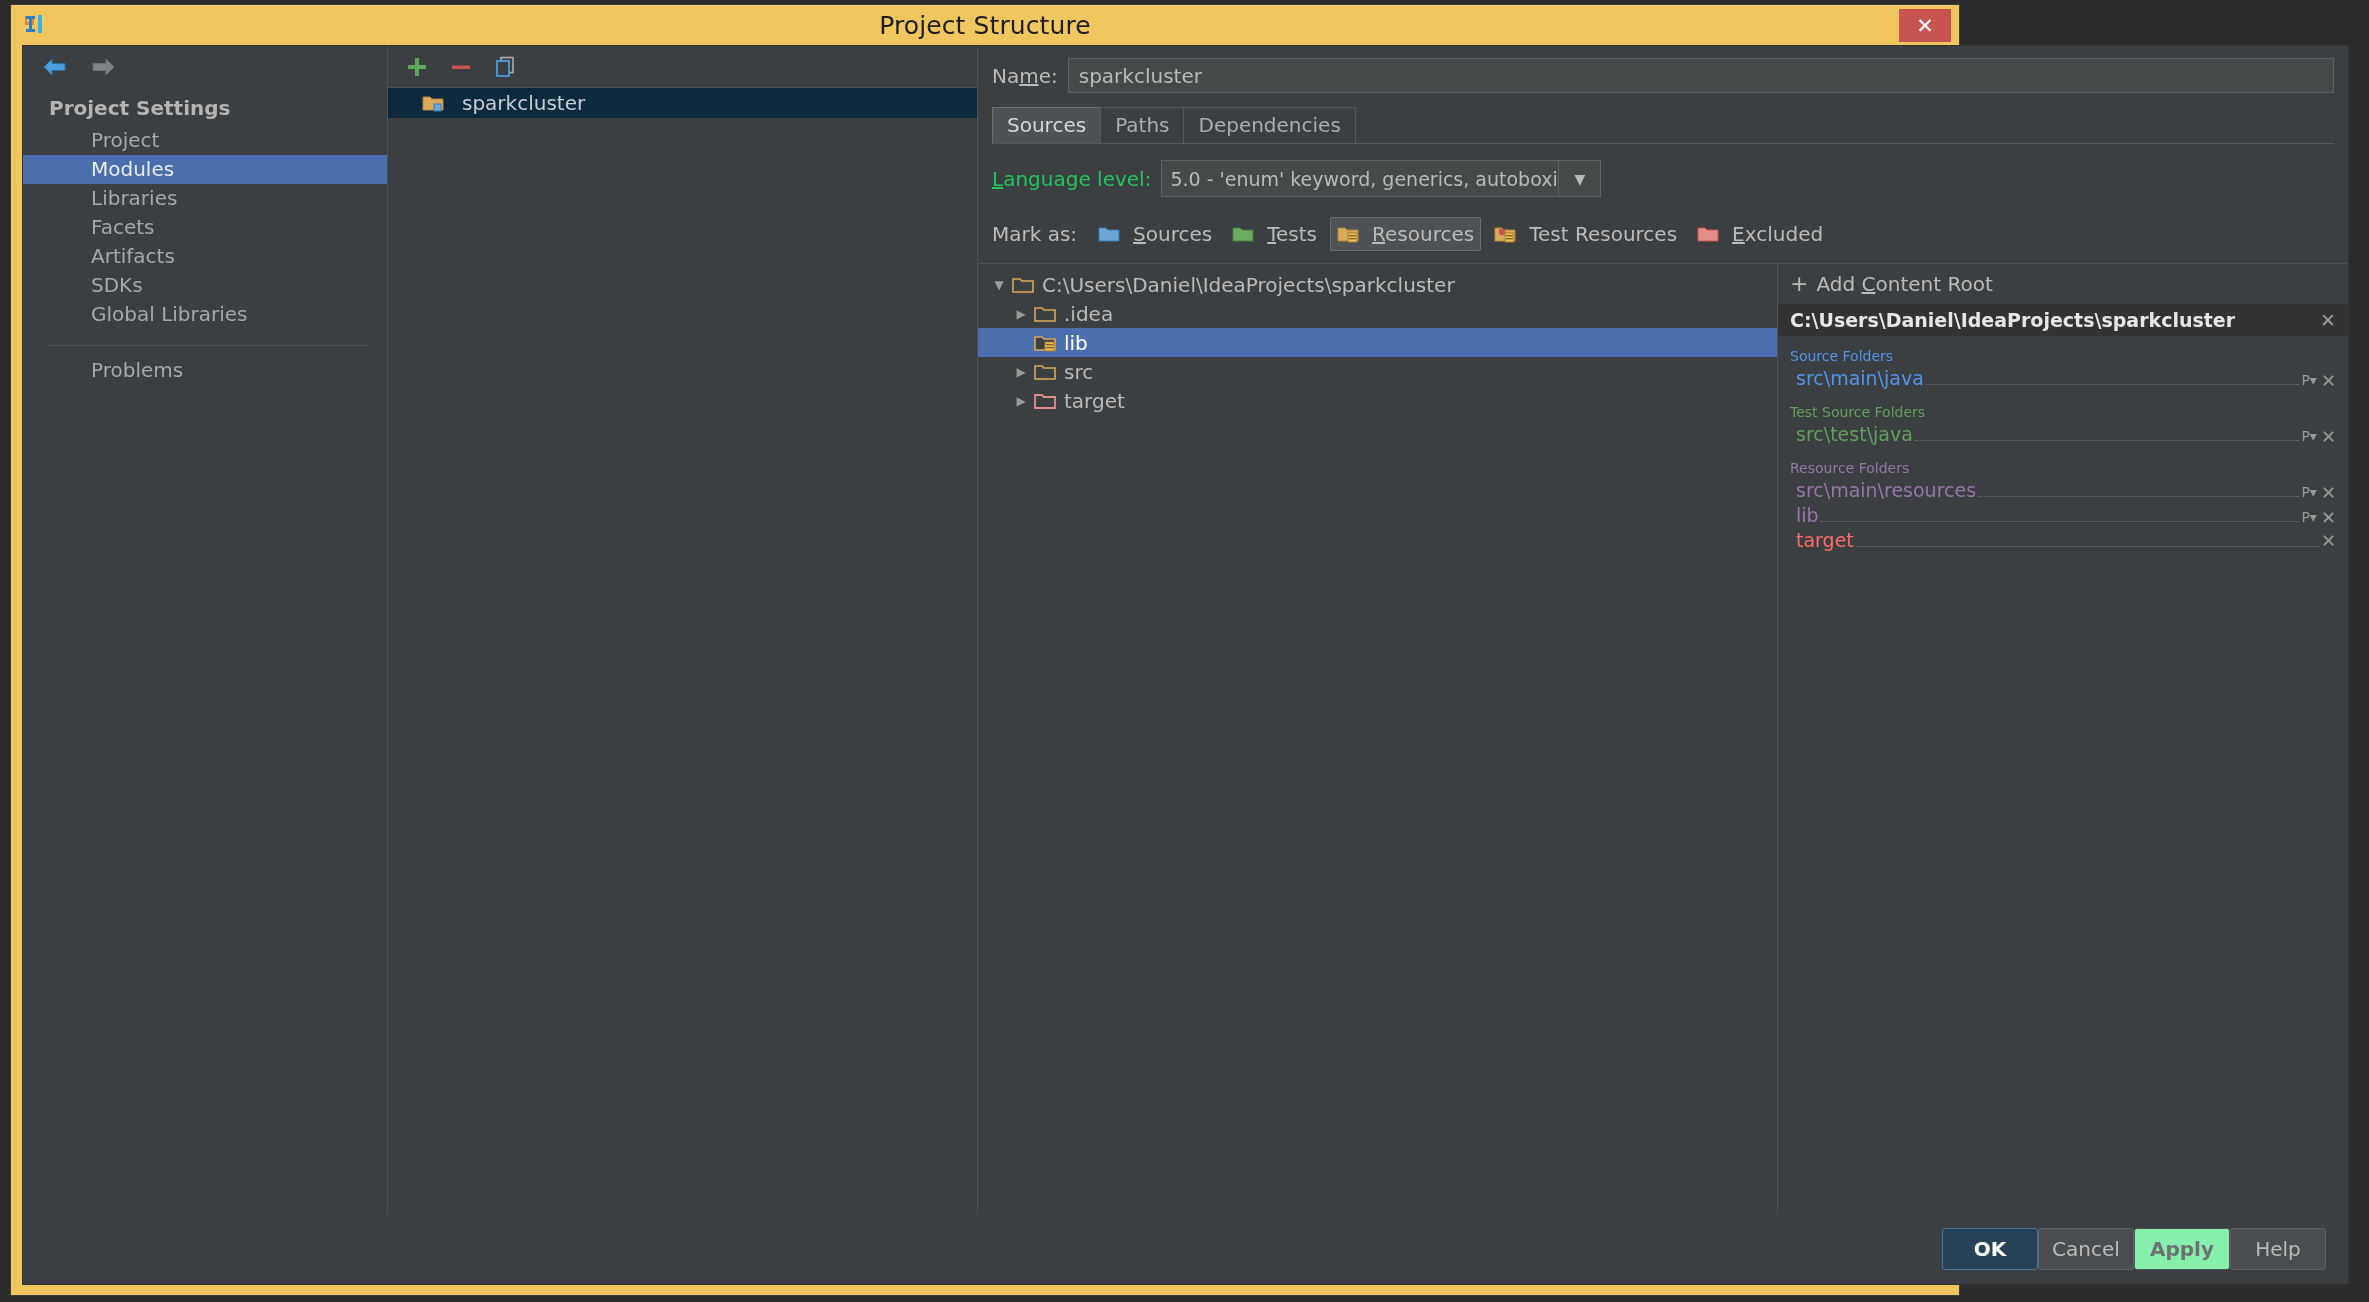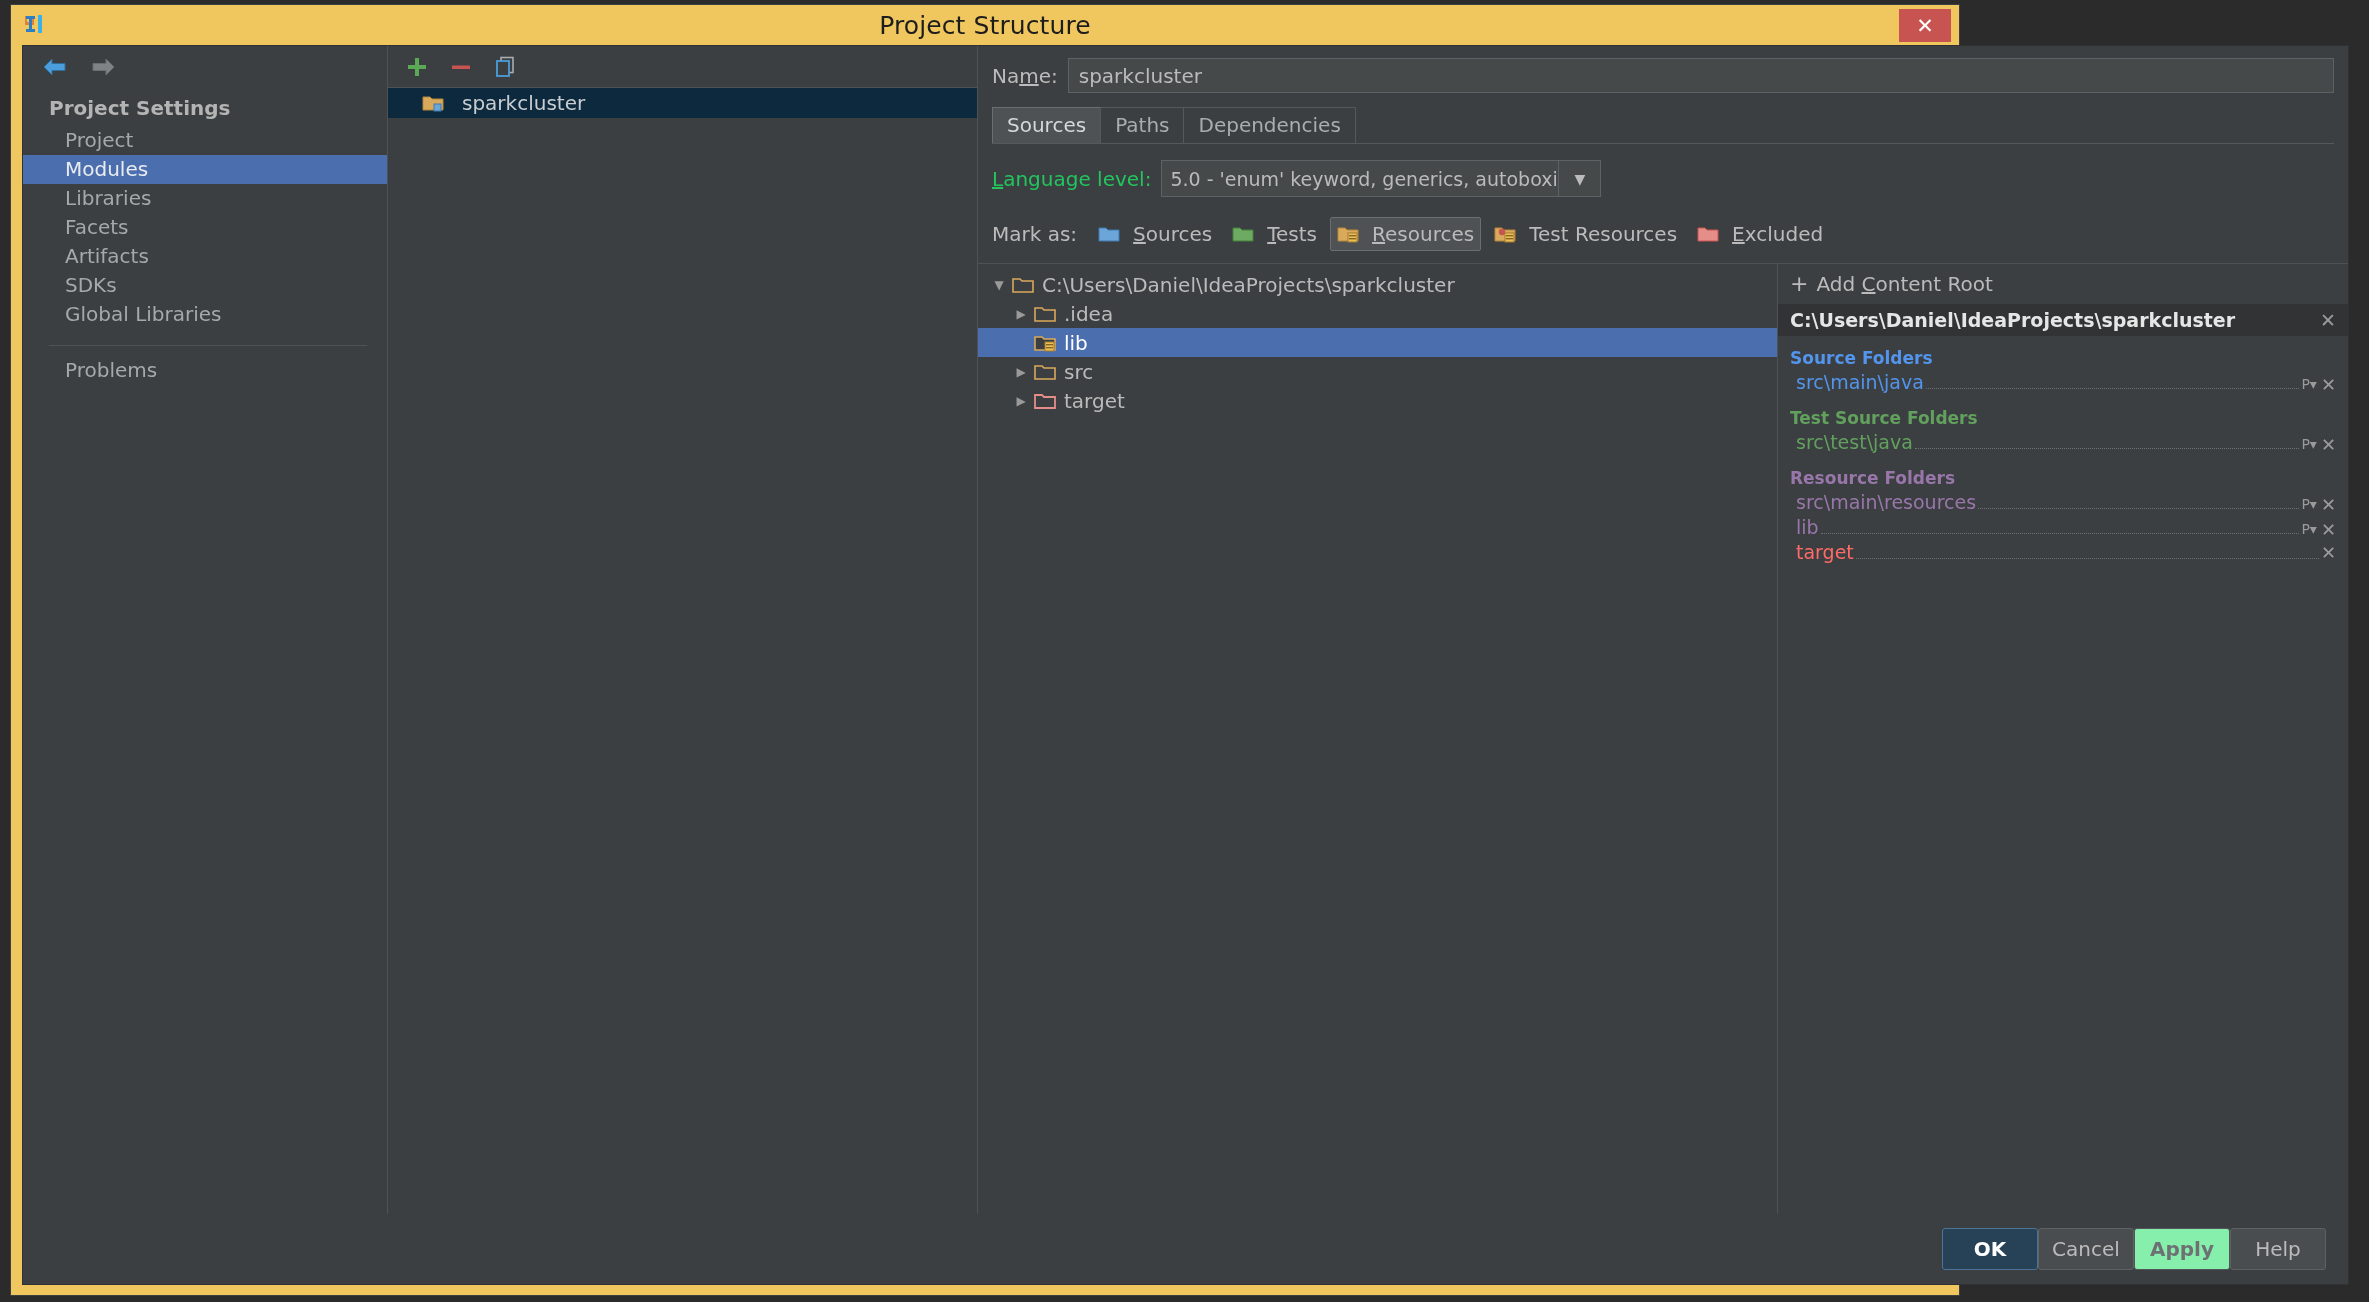--- a/index.html
+++ b/index.html
@@ -77,21 +77,21 @@
   }
   .nav-arrow { width: 28px; height: 24px; cursor: pointer; }
   .side-group-title {
     font-size: 20px; font-weight: bold;
     color: #b4b4b4;
     padding: 8px 0 6px 26px;
   }
   .side-item {
     font-size: 20px;
     color: #a5a9ac;
-    padding: 4px 0 4px 42px;
+    padding: 4px 0 4px 68px;
     height: 29px;
     line-height: 21px;
     cursor: pointer;
     white-space: nowrap;
   }
   .side-item.selected {
     background: #4b6eaf;
     color: #e8ecef;
   }
   .side-sep {
@@ -259,21 +259,21 @@
   }
   #add-root .plus { color: #bbbbbb; font-size: 22px; line-height: 18px; }
   .root-header {
     background: #313335;
     display: flex; align-items: center; justify-content: space-between;
     padding: 5px 12px 5px 12px;
     font-size: 19px; font-weight: bold; color: #e6e6e6;
   }
   .root-header .close-x { color: #9a9a9a; font-size: 19px; cursor: pointer; }
   .group-title {
-    font-size: 17px; font-weight: bold;
+    font-size: 14px; font-weight: normal;
     padding: 12px 0 3px 12px;
   }
   .folder-row {
     display: flex; align-items: baseline;
     padding: 0 12px 0 18px;
     height: 25px;
     font-size: 19px;
   }
   .folder-name { white-space: nowrap; }
   .leader {

